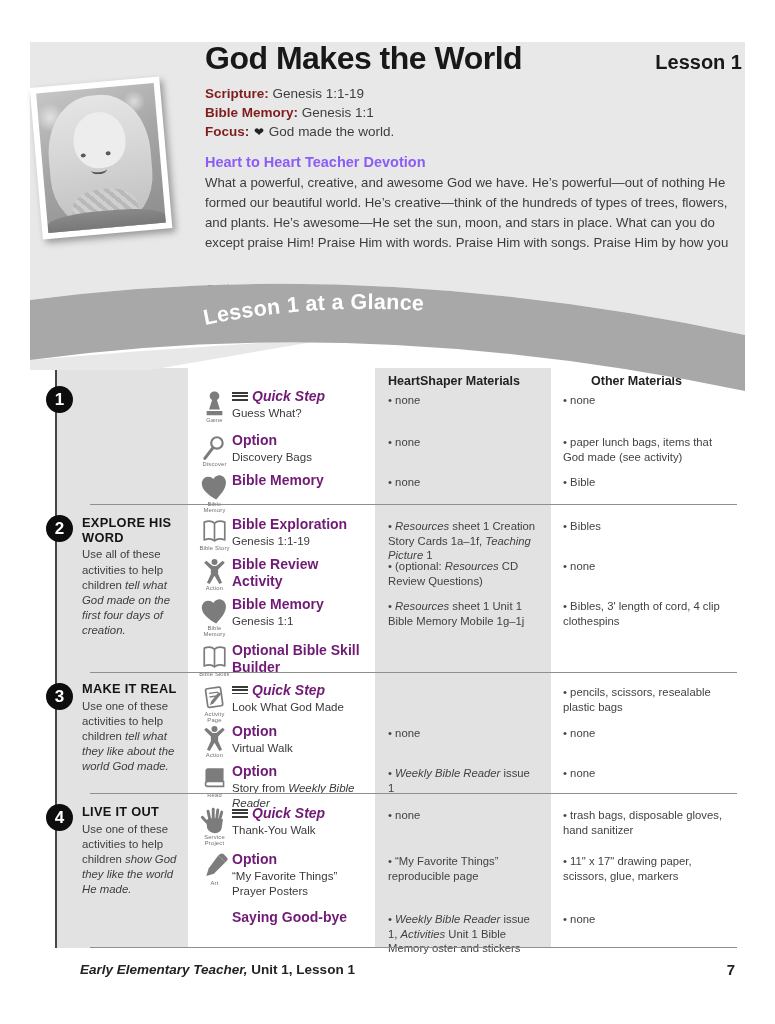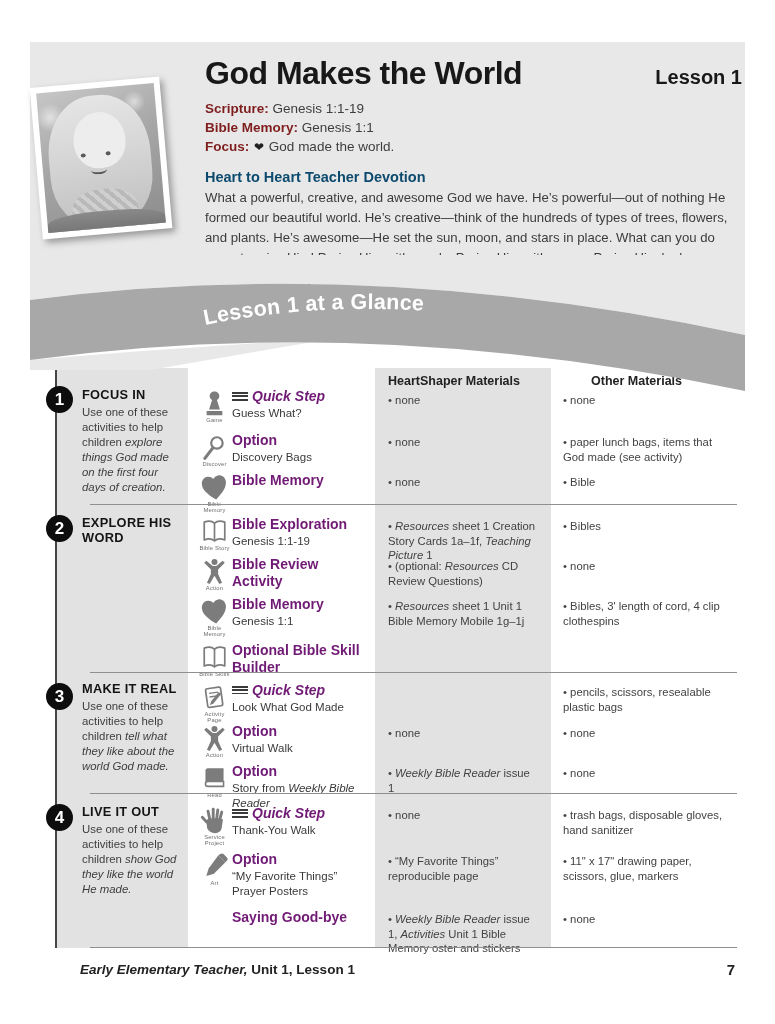--- a/index.html
+++ b/index.html
@@ -35,28 +35,28 @@
     background:linear-gradient(175deg,#e6e6e6 0%,#d6d6d6 45%,#bfbfbf 100%);}
   .face{position:absolute;left:28%;top:17%;width:44%;height:40%;border-radius:50% 50% 46% 46%;background:#ededed;}
   .eye{position:absolute;width:5px;height:4px;border-radius:50%;background:#5a5a5a;top:46%;}
   .eye.l{left:33%;} .eye.r{left:54%;}
   .smile{position:absolute;left:41%;top:55%;width:16px;height:9px;border-bottom:2.5px solid #555;border-radius:50%;}
   .scarf{position:absolute;left:22%;bottom:-2%;width:56%;height:30%;border-radius:45% 45% 10% 10%;
     background:repeating-linear-gradient(45deg,#cfcfcf 0 4px,#b9b9b9 4px 8px);}
   .coat{position:absolute;left:0;bottom:-6%;width:100%;height:18%;
     background:linear-gradient(#8a8a8a,#6f6f6f);border-radius:40% 40% 0 0;}
   
-  .header{position:absolute;left:205px;top:55px;width:537px;z-index:3;}
+  .header{position:absolute;left:205px;top:40px;width:537px;z-index:3;}
   .title-row{display:flex;align-items:baseline;justify-content:space-between;}
   .page-title{font-size:32px;font-weight:900;letter-spacing:-.5px;color:#181818;}
   .lesson-label{font-size:20px;font-weight:800;color:#181818;}
   .meta{margin-top:7px;font-size:13.5px;line-height:1.42;color:var(--body);}
   .meta b{color:#7f1d1d;}
   .heart-glyph{font-size:12px;color:#222;margin:0 1px;}
-  .devotion-h{margin-top:13px;font-size:14.5px;font-weight:800;color:#0c4a6e;}
+  .devotion-h{margin-top:13px;font-size:14.5px;font-weight:800;color:#8b5cf6;}
   .devotion-p{margin-top:3px;font-size:13.2px;line-height:1.5;color:#3c3c3c;width:535px;}
   
   .glance-table{position:absolute;left:55px;top:368px;width:682px;height:580px;z-index:3;}
   .band{position:absolute;top:0;bottom:0;}
   .band.b1{left:0;width:133px;background:var(--colgray);}
   .band.b2{left:133px;width:187px;background:#fff;}
   .band.b3{left:320px;width:176px;background:var(--colgray);}
   .band.b4{left:496px;width:186px;background:#fff;}
   .left-rule{position:absolute;left:0;top:0;width:2px;height:580px;background:#454545;}
   .glance-table::after{content:"";position:absolute;left:35px;right:0;bottom:0;border-top:1.5px solid var(--rule);}
@@ -193,24 +193,20 @@
   <div class="band b1"></div>
   <div class="band b2"></div>
   <div class="band b3"></div>
   <div class="band b4"></div>
   <div class="left-rule"></div>
   <div class="mat-header hs">HeartShaper Materials</div>
   <div class="mat-header ot">Other Materials</div>
 
   <div class="sec s1">
     <div class="num-circle">1</div>
-    <div class="c-desc">
-      <div class="sec-title">FOCUS IN</div>
-      <div class="sec-desc"><span>Use one of these activities to help children </span><span style="font-style: italic;">explore things God made on the first four days of creation.</span></div>
-    </div>
     <div class="c-icon r1">
         <svg>
           <use href="#i-game"></use>
         </svg>
         <span class="icon-label">Game</span>
       </div>
     <div class="c-act r1">
       <div class="act-title"><span class="qs-lines"></span><span class="qs">Quick Step</span></div>
       <div class="act-sub"><span>Guess What?</span></div>
     </div>
@@ -240,20 +236,21 @@
       <div class="act-title">Bible Memory</div>
     </div>
     <div class="c-hs r3 mat-text"><span>• none</span></div>
     <div class="c-ot r3 mat-text"><span>• Bible</span></div>
   </div>
 
   <div class="sec s2">
     <div class="num-circle">2</div>
     <div class="c-desc">
       <div class="sec-title">EXPLORE HIS WORD</div>
+      <div class="sec-desc"><span>Use all of these activities to help children </span><span style="font-style: italic;">tell what God made on the first four days of creation.</span></div>
     </div>
     <div class="c-icon r1">
         <svg>
           <use href="#i-book-open"></use>
         </svg>
         <span class="icon-label">Bible Story</span>
       </div>
     <div class="c-act r1">
       <div class="act-title">Bible Exploration</div>
       <div class="act-sub"><span>Genesis 1:1-19</span></div>

